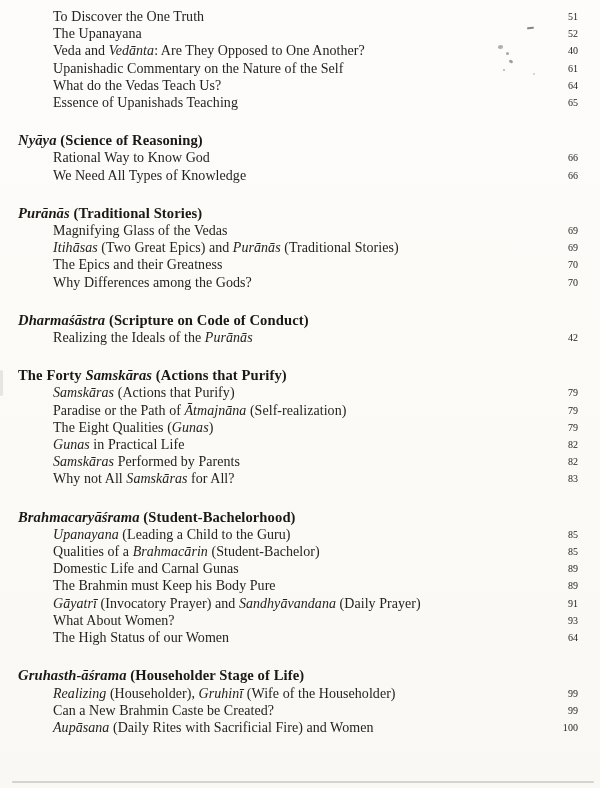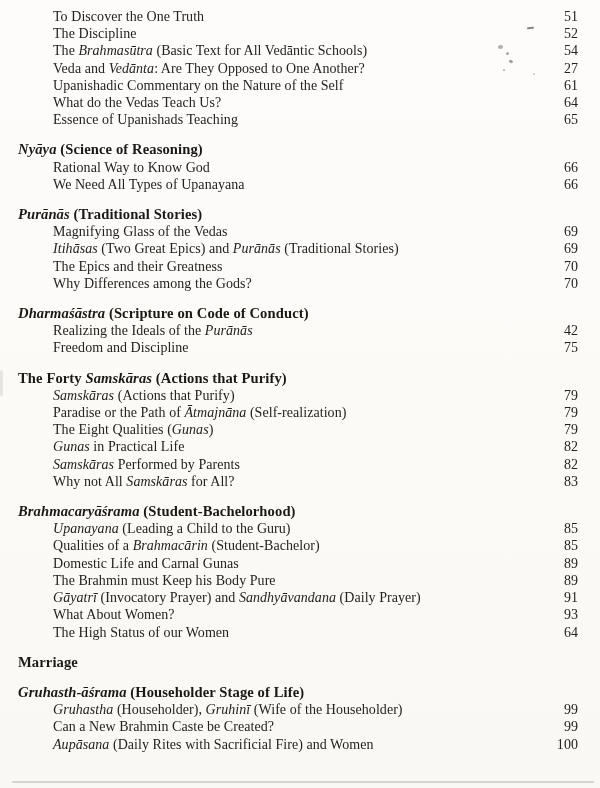--- a/index.html
+++ b/index.html
@@ -9,38 +9,38 @@
     height: 788px;
     box-sizing: border-box;
     background: linear-gradient(180deg, #fdfcfa 0%, #fbfaf7 60%, #f9f8f4 100%);
     font-family: "Liberation Serif", "DejaVu Serif", serif;
     color: #262220;
     padding: 8px 22px 0 18px;
     overflow: hidden;
   }
   .toc { width: 100%; }
   .section { margin-top: 0; }
-  .section + .section { margin-top: 13px; }
+  .section + .section { margin-top: 21px; }
   .heading {
     font-weight: bold;
     font-size: 14.6px;
     line-height: 17.2px;
     color: #1b1815;
     letter-spacing: 0.1px;
   }
   .row {
     display: flex;
     align-items: flex-end;
     justify-content: space-between;
     font-size: 14px;
     line-height: 17.2px;
     letter-spacing: 0.05px;
   }
   .row .title { padding-left: 35px; flex: 1 1 auto; white-space: nowrap; overflow: hidden; }
-  .row .pg { flex: 0 0 auto; min-width: 32px; text-align: right; font-size: 14px; }
+  .row .pg { flex: 0 0 auto; min-width: 32px; text-align: right; font-size: 10px; }
   i { font-style: italic; }
 
   
   .speck { position: absolute; background: #565250; }
   .sp-dash  { left: 527px; top: 27px;  width: 7px; height: 2px; border-radius: 1px; transform: rotate(-8deg); opacity: .7; }
   .sp-a     { left: 498px; top: 45px;  width: 5px; height: 4px; border-radius: 60% 40% 55% 45%; opacity: .45; }
   .sp-b     { left: 506px; top: 52px;  width: 3px; height: 3px; border-radius: 50%; opacity: .5; }
   .sp-c     { left: 509px; top: 60px;  width: 4px; height: 3px; border-radius: 40% 60% 50% 50%; transform: rotate(20deg); opacity: .55; }
   .sp-d     { left: 503px; top: 69px;  width: 2px; height: 2px; border-radius: 50%; opacity: .45; }
   .sp-e     { left: 533px; top: 73px;  width: 2px; height: 2px; border-radius: 50%; opacity: .3; }
@@ -58,30 +58,26 @@
 <body>
 
 <div class="page">
   <div class="toc" id="toc">
       <div class="section">
         <div class="row">
           <span class="title">To Discover the One Truth</span>
           <span class="pg">51</span>
         </div>
         <div class="row">
-          <span class="title">The Discipline</span>
+          <span class="title">The Upanayana</span>
           <span class="pg">52</span>
         </div>
         <div class="row">
-          <span class="title">The <i>Brahmasūtra</i> (Basic Text for All Vedāntic Schools)</span>
-          <span class="pg">54</span>
-        </div>
-        <div class="row">
           <span class="title">Veda and <i>Vedānta</i>: Are They Opposed to One Another?</span>
-          <span class="pg">27</span>
+          <span class="pg">40</span>
         </div>
         <div class="row">
           <span class="title">Upanishadic Commentary on the Nature of the Self</span>
           <span class="pg">61</span>
         </div>
         <div class="row">
           <span class="title">What do the Vedas Teach Us?</span>
           <span class="pg">64</span>
         </div>
         <div class="row">
@@ -89,21 +85,21 @@
           <span class="pg">65</span>
         </div>
       </div>
       <div class="section">
         <div class="heading"><i>Nyāya</i> (Science of Reasoning)</div>
         <div class="row">
           <span class="title">Rational Way to Know God</span>
           <span class="pg">66</span>
         </div>
         <div class="row">
-          <span class="title">We Need All Types of Upanayana</span>
+          <span class="title">We Need All Types of Knowledge</span>
           <span class="pg">66</span>
         </div>
       </div>
       <div class="section">
         <div class="heading"><i>Purānās</i> (Traditional Stories)</div>
         <div class="row">
           <span class="title">Magnifying Glass of the Vedas</span>
           <span class="pg">69</span>
         </div>
         <div class="row">
@@ -118,24 +114,20 @@
           <span class="title">Why Differences among the Gods?</span>
           <span class="pg">70</span>
         </div>
       </div>
       <div class="section">
         <div class="heading"><i>Dharmaśāstra</i> (Scripture on Code of Conduct)</div>
         <div class="row">
           <span class="title">Realizing the Ideals of the <i>Purānās</i></span>
           <span class="pg">42</span>
         </div>
-        <div class="row">
-          <span class="title">Freedom and Discipline</span>
-          <span class="pg">75</span>
-        </div>
       </div>
       <div class="section">
         <div class="heading">The Forty <i>Samskāras</i> (Actions that Purify)</div>
         <div class="row">
           <span class="title"><i>Samskāras</i> (Actions that Purify)</span>
           <span class="pg">79</span>
         </div>
         <div class="row">
           <span class="title">Paradise or the Path of <i>Ātmajnāna</i> (Self-realization)</span>
           <span class="pg">79</span>
@@ -182,26 +174,25 @@
         <div class="row">
           <span class="title">What About Women?</span>
           <span class="pg">93</span>
         </div>
         <div class="row">
           <span class="title">The High Status of our Women</span>
           <span class="pg">64</span>
         </div>
       </div>
       <div class="section">
-        <div class="heading">Marriage</div>
       </div>
       <div class="section">
         <div class="heading"><i>Gruhasth-āśrama</i> (Householder Stage of Life)</div>
         <div class="row">
-          <span class="title"><i>Gruhastha</i> (Householder), <i>Gruhinī</i> (Wife of the Householder)</span>
+          <span class="title"><i>Realizing</i> (Householder), <i>Gruhinī</i> (Wife of the Householder)</span>
           <span class="pg">99</span>
         </div>
         <div class="row">
           <span class="title">Can a New Brahmin Caste be Created?</span>
           <span class="pg">99</span>
         </div>
         <div class="row">
           <span class="title"><i>Aupāsana</i> (Daily Rites with Sacrificial Fire) and Women</span>
           <span class="pg">100</span>
         </div>

